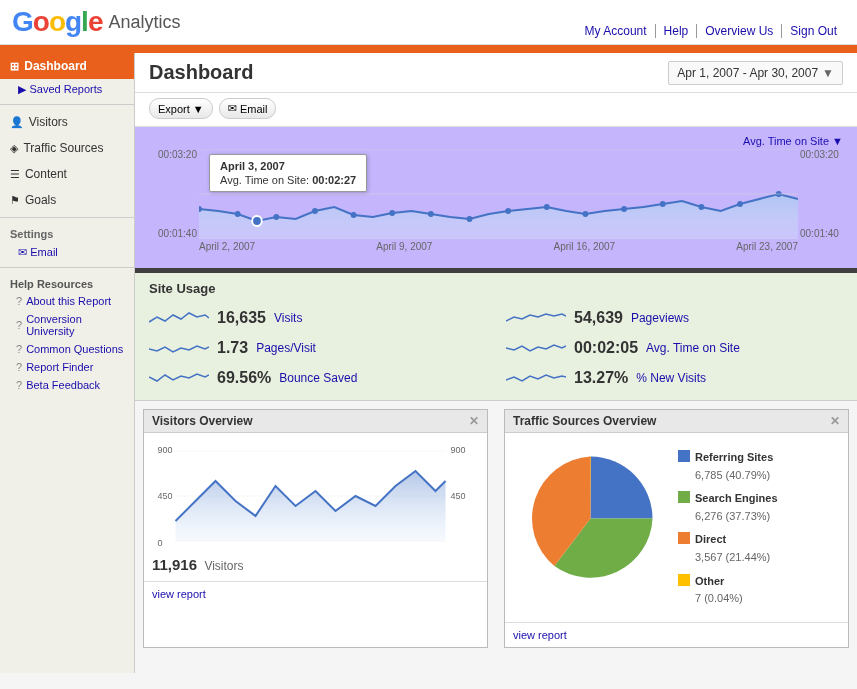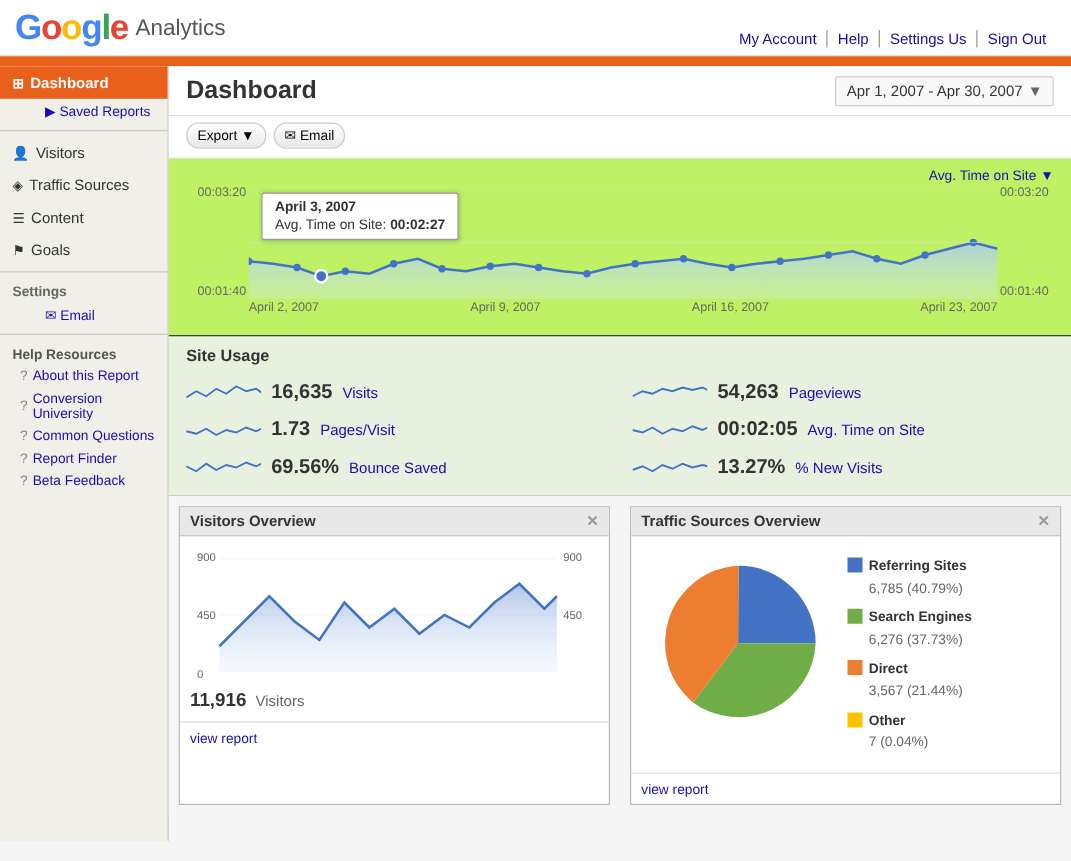--- a/index.html
+++ b/index.html
@@ -24,21 +24,21 @@
     
     #layout { display: flex; }
 
     
     #sidebar { width: 135px; background: #f0f0e8; border-right: 1px solid #ccc; min-height: 620px; flex-shrink: 0; }
     .sidebar-section { margin-bottom: 0; }
     .sidebar-item { padding: 6px 10px; cursor: pointer; display: flex; align-items: center; gap: 5px; color: #333; font-size: 12px; }
     .sidebar-item.active { background: #e8601c; color: #fff; font-weight: bold; }
     .sidebar-item.active .sidebar-icon { color: #fff; }
     .sidebar-icon { font-size: 11px; }
-    .sidebar-sub { padding: 4px 10px 4px 36px; cursor: pointer; color: #1a0dab; font-size: 11px; }
+    .sidebar-sub { padding: 4px 10px 4px 18px; cursor: pointer; color: #1a0dab; font-size: 11px; }
     .sidebar-divider { border-top: 1px solid #ccc; margin: 4px 0; }
     .settings-label { padding: 6px 10px 2px; font-weight: bold; font-size: 11px; color: #666; }
     .help-label { padding: 6px 10px 2px; font-weight: bold; font-size: 11px; color: #555; }
     .help-item { padding: 3px 10px 3px 16px; display: flex; align-items: center; gap: 4px; color: #1a0dab; font-size: 11px; cursor: pointer; }
     .help-icon { color: #888; font-size: 11px; }
 
     
     #main { flex: 1; padding: 0; }
 
     
@@ -95,21 +95,21 @@
 <div id="header">
   <div id="header-logo">
     <span id="logo-google">
       <span class="g-blue">G</span><span class="g-red">o</span><span class="g-yellow">o</span><span class="g-blue">g</span><span class="g-green">l</span><span class="g-red">e</span>
     </span>
     <span id="logo-analytics">Analytics</span>
   </div>
   <div id="header-nav">
     <a>My Account</a>
     <a>Help</a>
-    <a>Settings Us</a>
+    <a>Overview Us</a>
     <a>Sign Out</a>
   </div>
 </div>
 
 <div id="orange-bar"></div>
 
 <div id="layout">
 
   <div id="sidebar">
     <div class="sidebar-section">
@@ -183,21 +183,21 @@
       <button class="toolbar-btn">
         <span>Export</span>
         <span>▼</span>
       </button>
       <button class="toolbar-btn">
         <span>✉</span>
         <span>Email</span>
       </button>
     </div>
 
-    <div id="chart-area" style="background:#bef264; padding:8px 14px 4px; border-bottom:1px solid #404040;">
+    <div id="chart-area" style="background:#c4b5fd; padding:8px 14px 4px; border-bottom:5px solid #404040;">
       <div id="chart-legend" style="text-align:right; font-size:11px; margin-bottom:2px;">
         <span>Avg. Time on Site</span> <span style="color:#1a0dab;">▼</span>
       </div>
       <div id="chart-container" style="position:relative; height:115px; padding-left:50px; padding-right:45px;">
 
         <div style="position:absolute; left:0; top:0; height:90px; display:flex; flex-direction:column; justify-content:space-between; font-size:10px; color:#666; width:48px; text-align:right; pointer-events:none;">
           <span>00:03:20</span>
           <span>00:01:40</span>
         </div>
 
@@ -268,21 +268,21 @@
             <polyline fill="none" stroke="#4472c4" stroke-width="1.5" points="0,15 8,10 16,14 24,8 32,12 40,6 48,10 56,8 60,11"></polyline>
           </svg>
           <span class="metric-value">16,635</span>
           <span class="metric-label">Visits</span>
         </div>
 
         <div class="metric-row">
           <svg class="metric-sparkline" viewBox="0 0 60 22">
             <polyline fill="none" stroke="#4472c4" stroke-width="1.5" points="0,14 8,10 16,12 24,8 32,10 40,7 48,9 56,7 60,9"></polyline>
           </svg>
-          <span class="metric-value">54,263</span>
+          <span class="metric-value">54,639</span>
           <span class="metric-label">Pageviews</span>
         </div>
 
         <div class="metric-row">
           <svg class="metric-sparkline" viewBox="0 0 60 22">
             <polyline fill="none" stroke="#4472c4" stroke-width="1.5" points="0,12 8,14 16,10 24,15 32,11 40,13 48,9 56,12 60,10"></polyline>
           </svg>
           <span class="metric-value">1.73</span>
           <span class="metric-label">Pages/Visit</span>
         </div>

